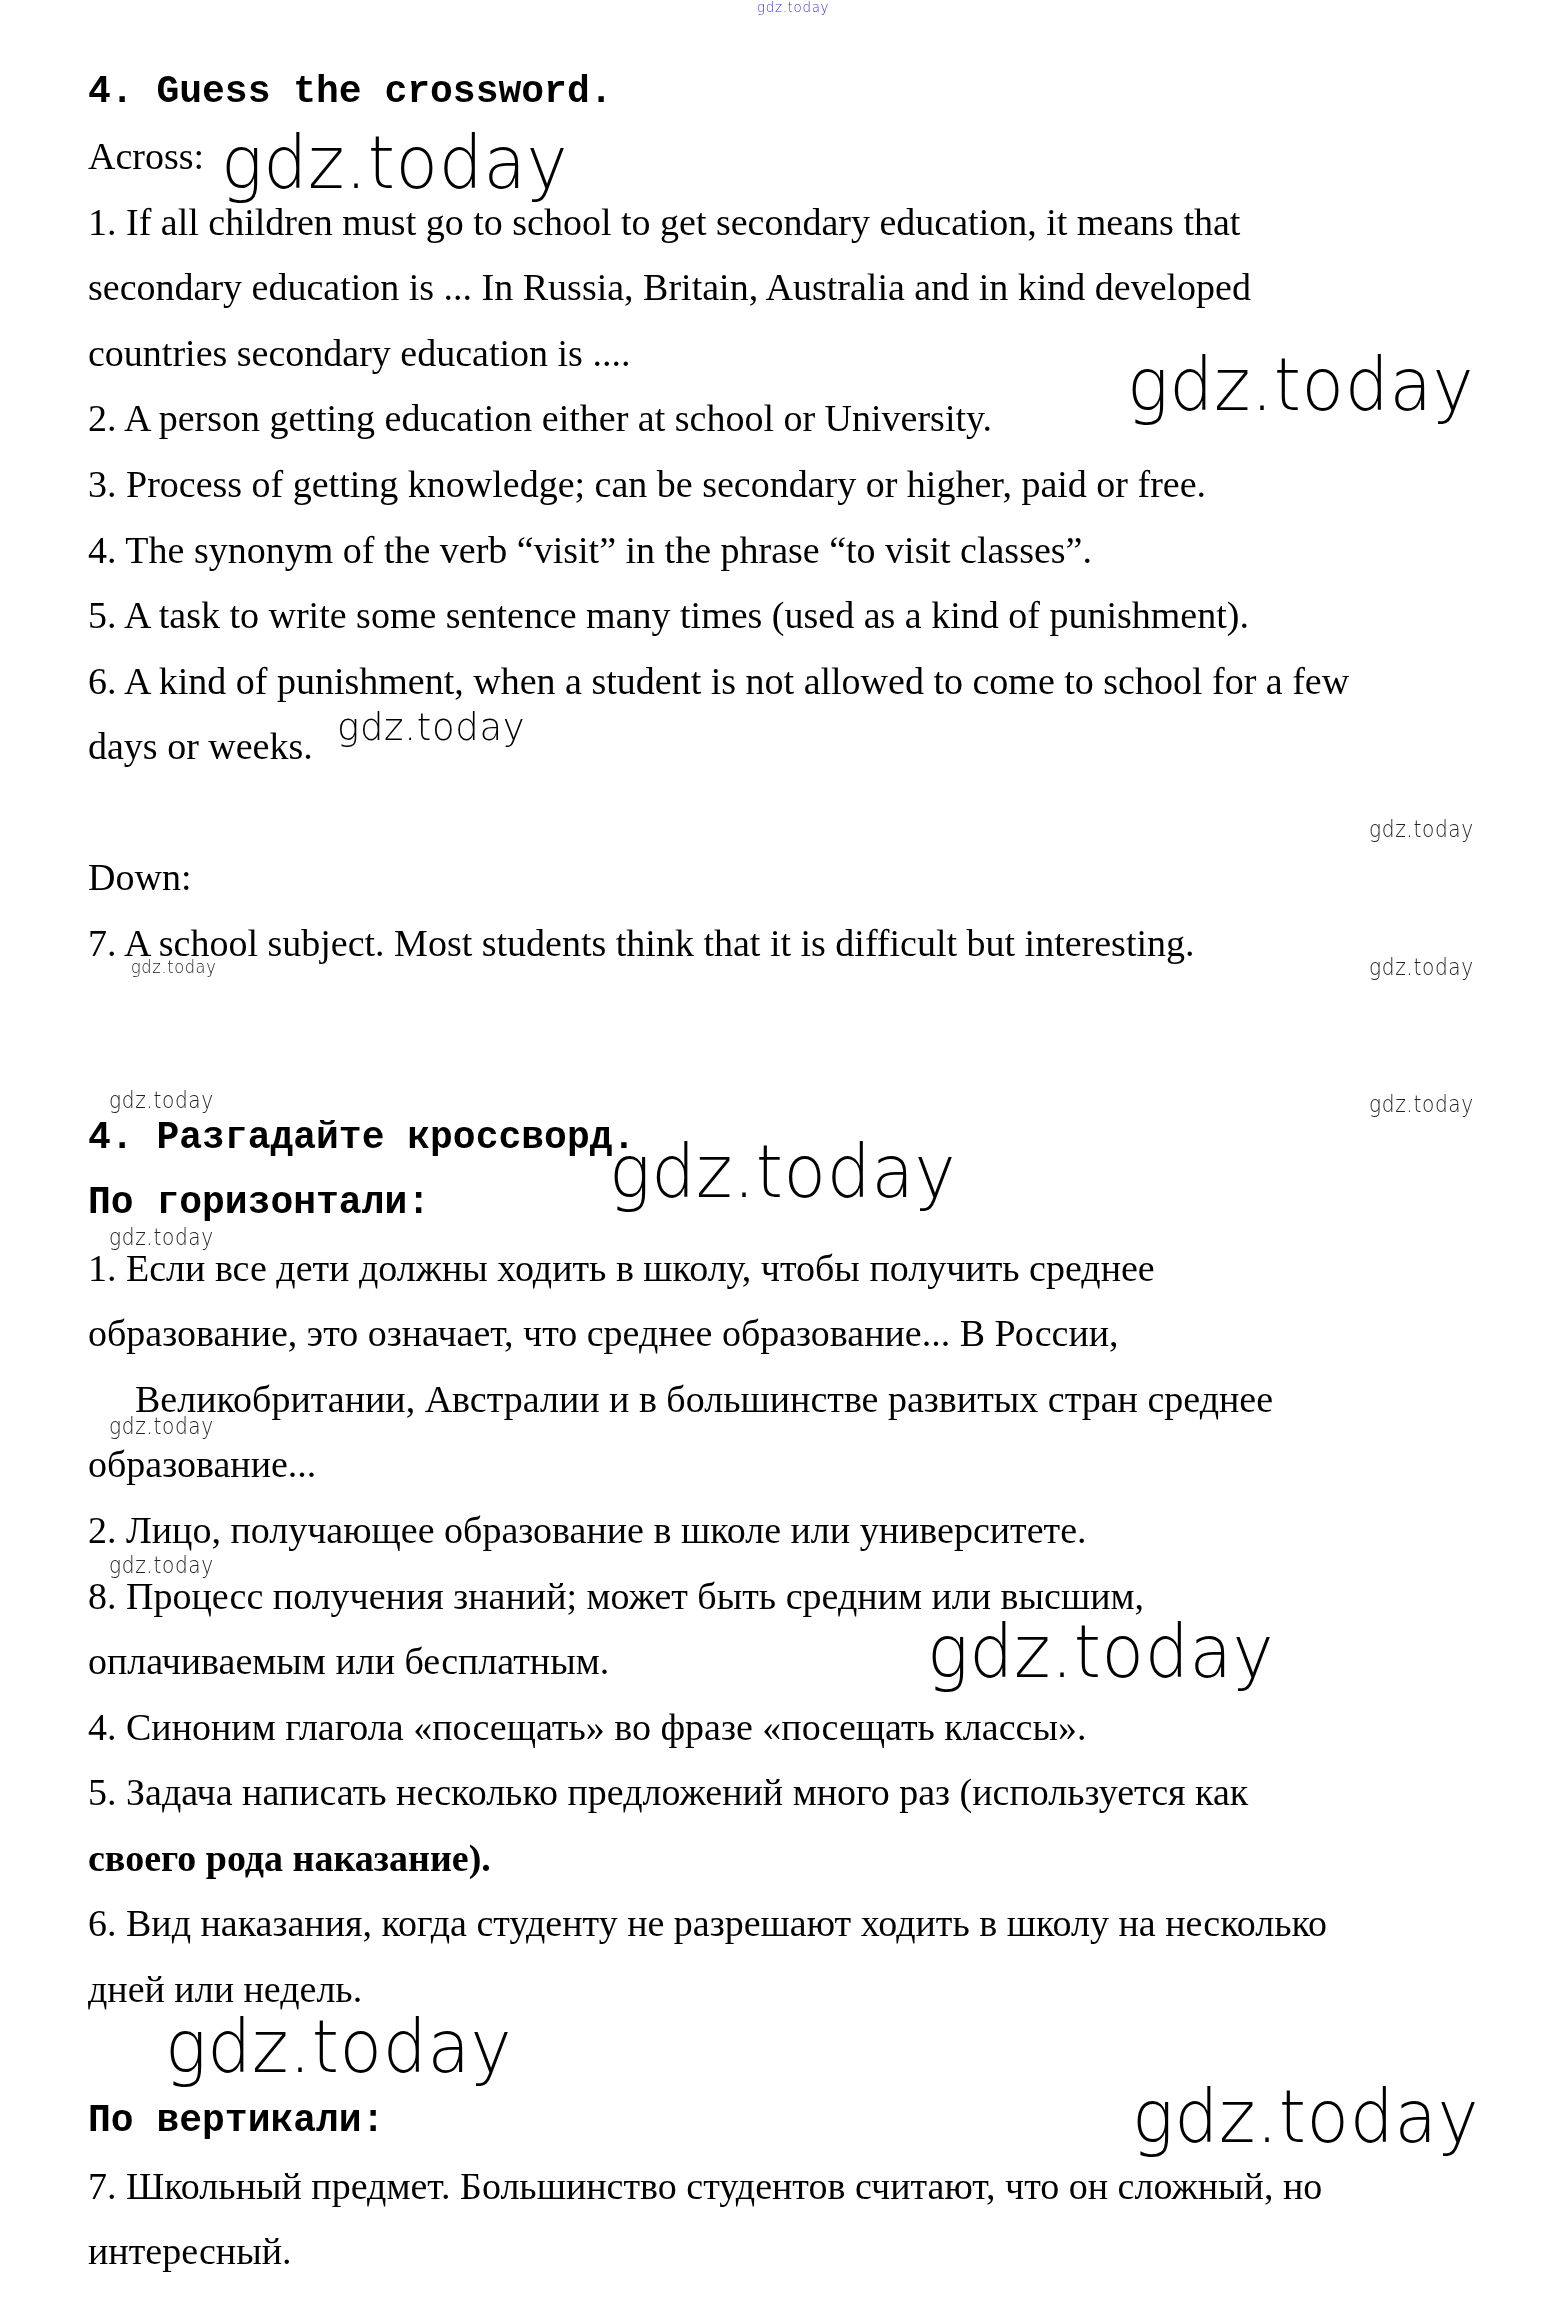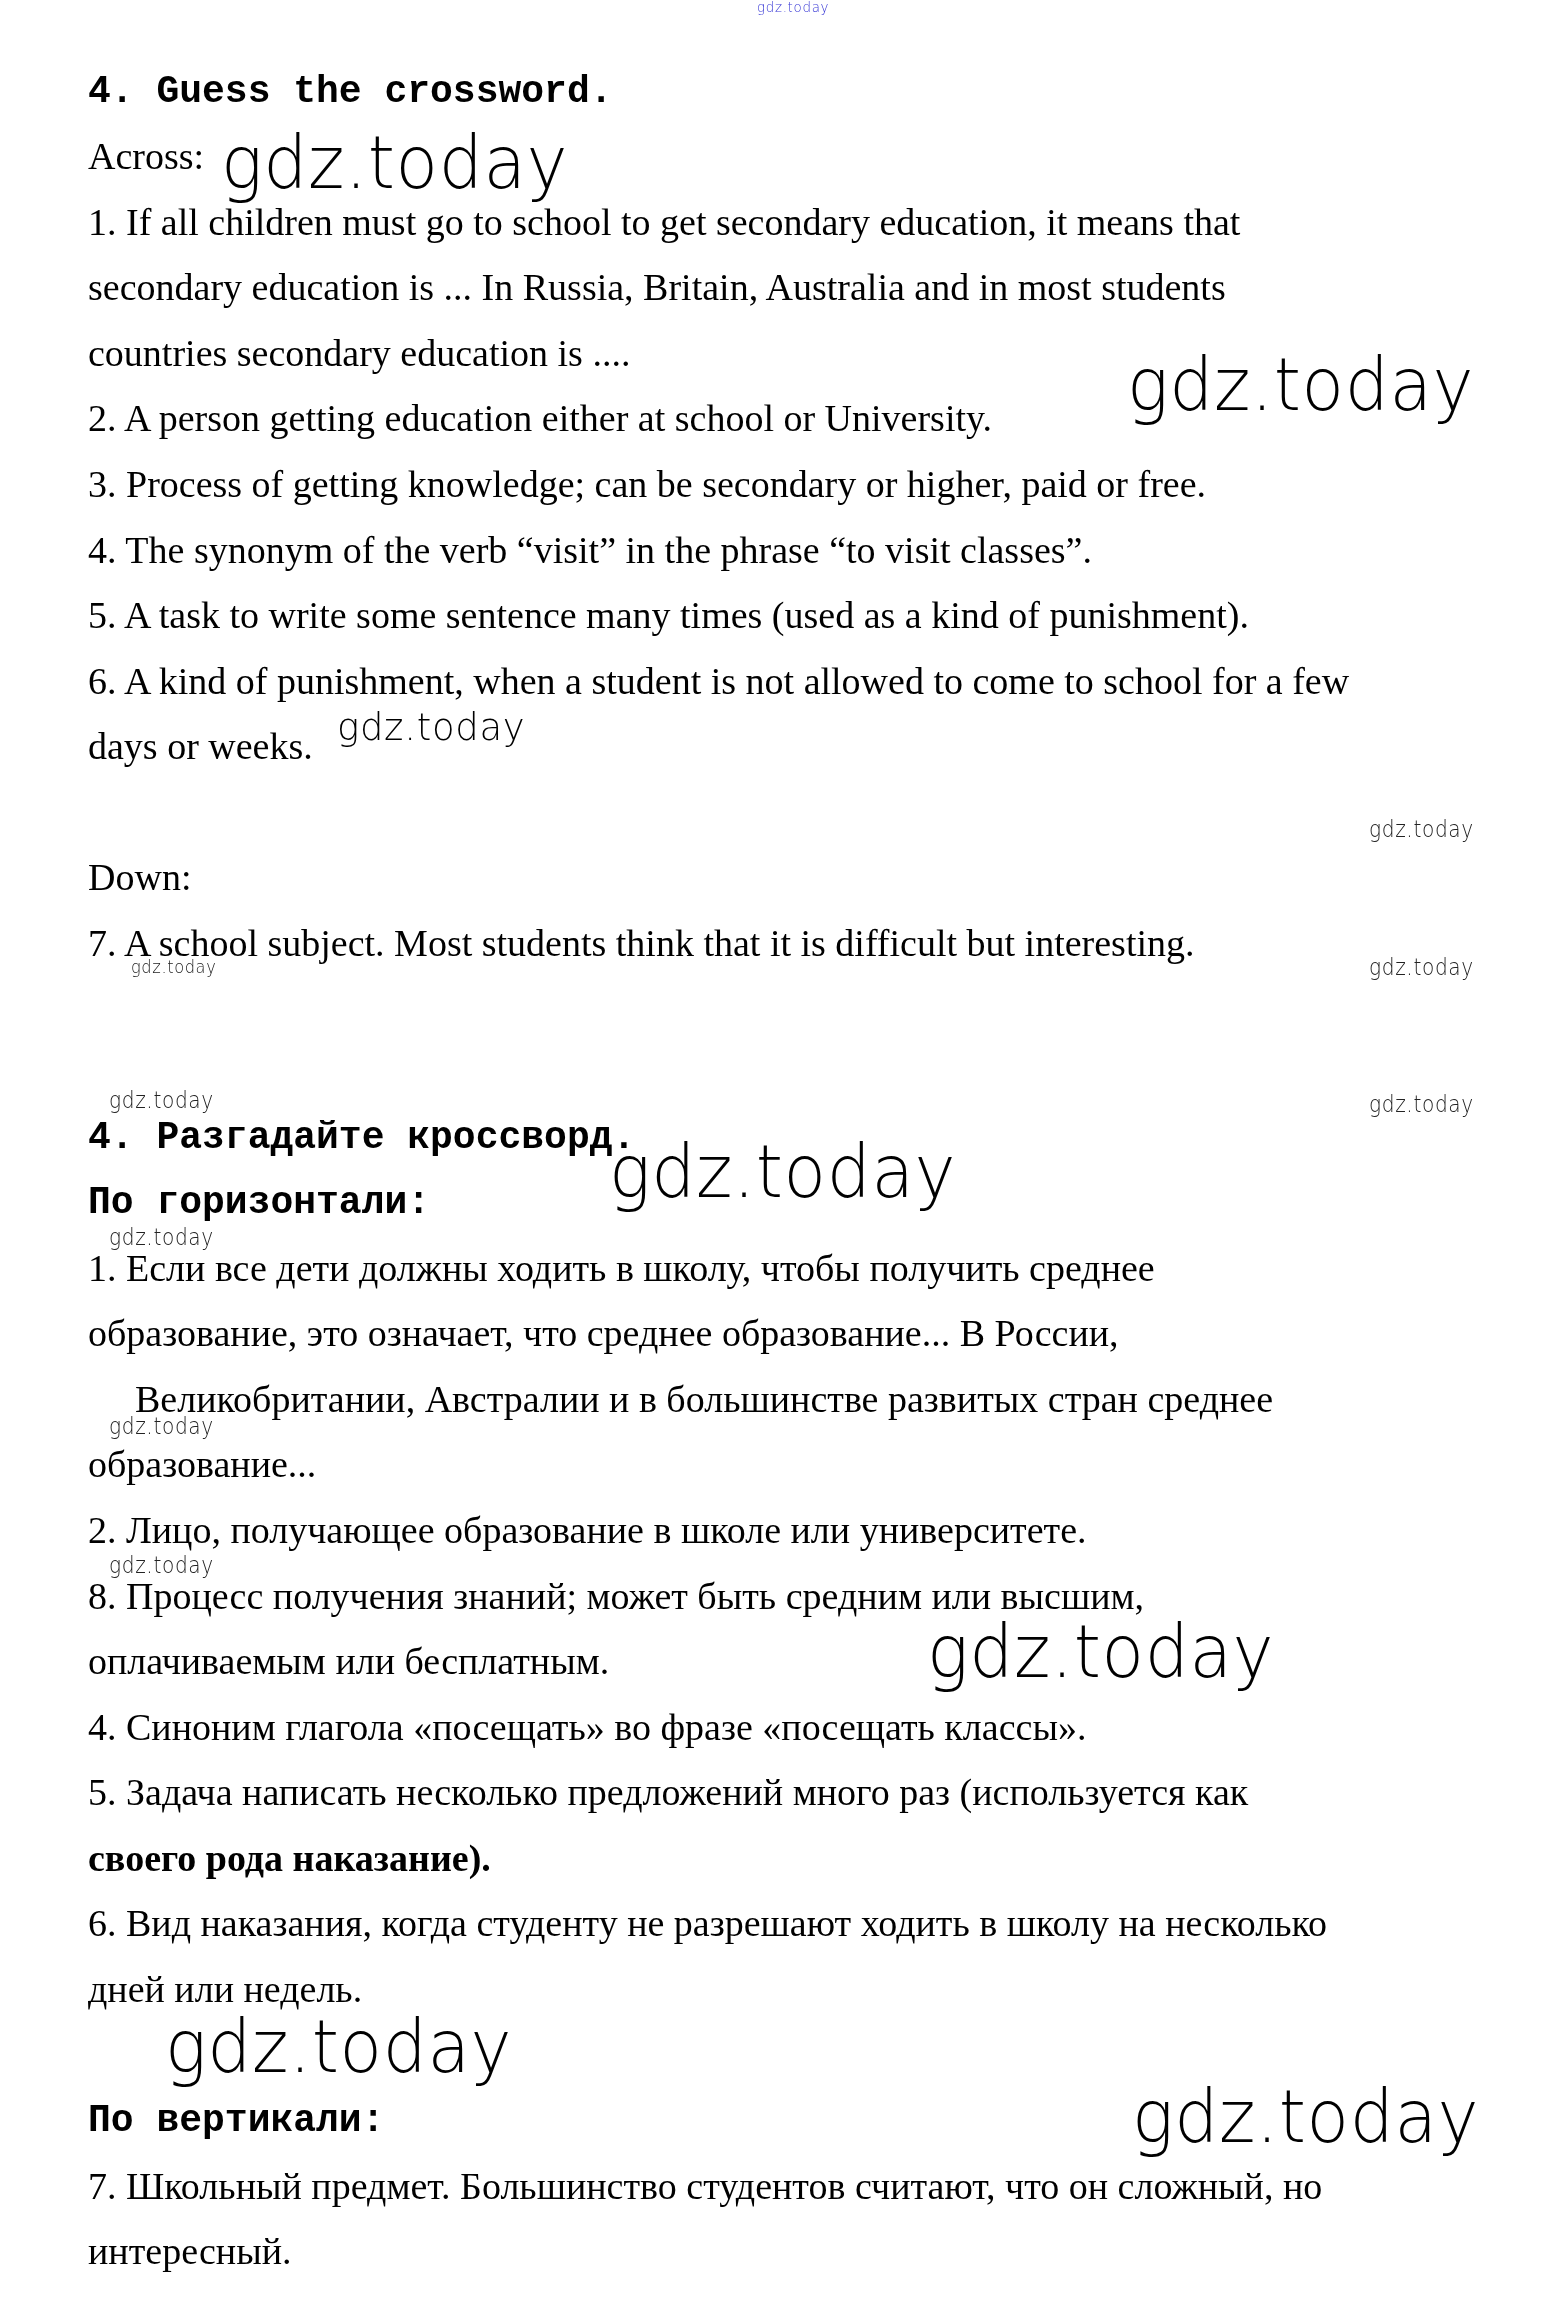--- a/index.html
+++ b/index.html
@@ -14,21 +14,21 @@
 </style>
 </head>
 <body>
 
 <div class="wm wm-top" style="left:757px;top:0px;">gdz.today</div>
 
 <div>
   <div class="line bold" style="top:69px;">4. Guess the crossword.</div>
   <div class="line" style="top:134px;">Across:</div>
   <div class="line" style="top:200px;">1. If all children must go to school to get secondary education, it means that</div>
-  <div class="line" style="top:265px;">secondary education is ... In Russia, Britain, Australia and in most students</div>
+  <div class="line" style="top:265px;">secondary education is ... In Russia, Britain, Australia and in kind developed</div>
   <div class="line" style="top:331px;">countries secondary education is ....</div>
   <div class="line" style="top:396px;">2. A person getting education either at school or University.</div>
   <div class="line" style="top:462px;">3. Process of getting knowledge; can be secondary or higher, paid or free.</div>
   <div class="line" style="top:528px;">4. The synonym of the verb “visit” in the phrase “to visit classes”.</div>
   <div class="line" style="top:593px;">5. A task to write some sentence many times (used as a kind of punishment).</div>
   <div class="line" style="top:659px;">6. A kind of punishment, when a student is not allowed to come to school for a few</div>
   <div class="line" style="top:724px;">days or weeks.</div>
   <div class="line" style="top:855px;">Down:</div>
   <div class="line" style="top:921px;text-align:right;">7. A school subject. Most students think that it is difficult but interesting.</div>
 </div>

